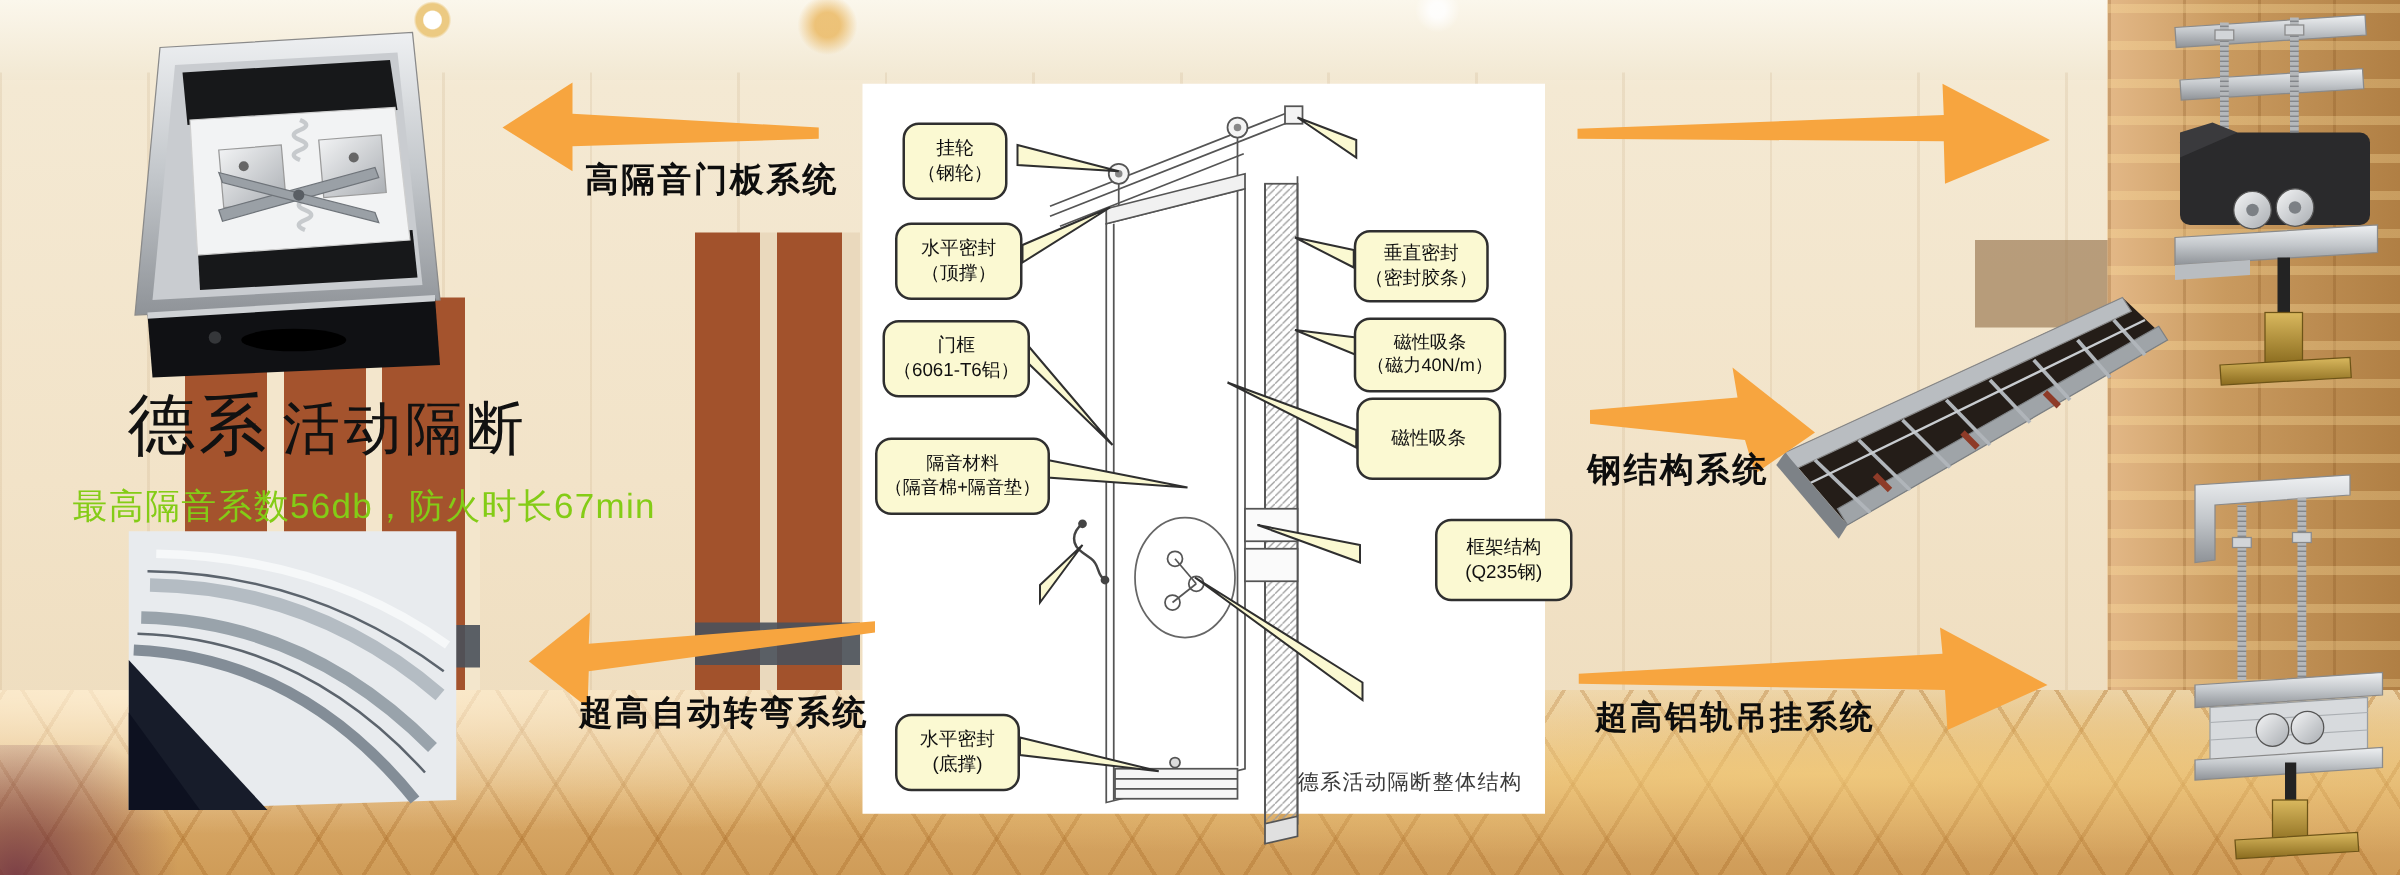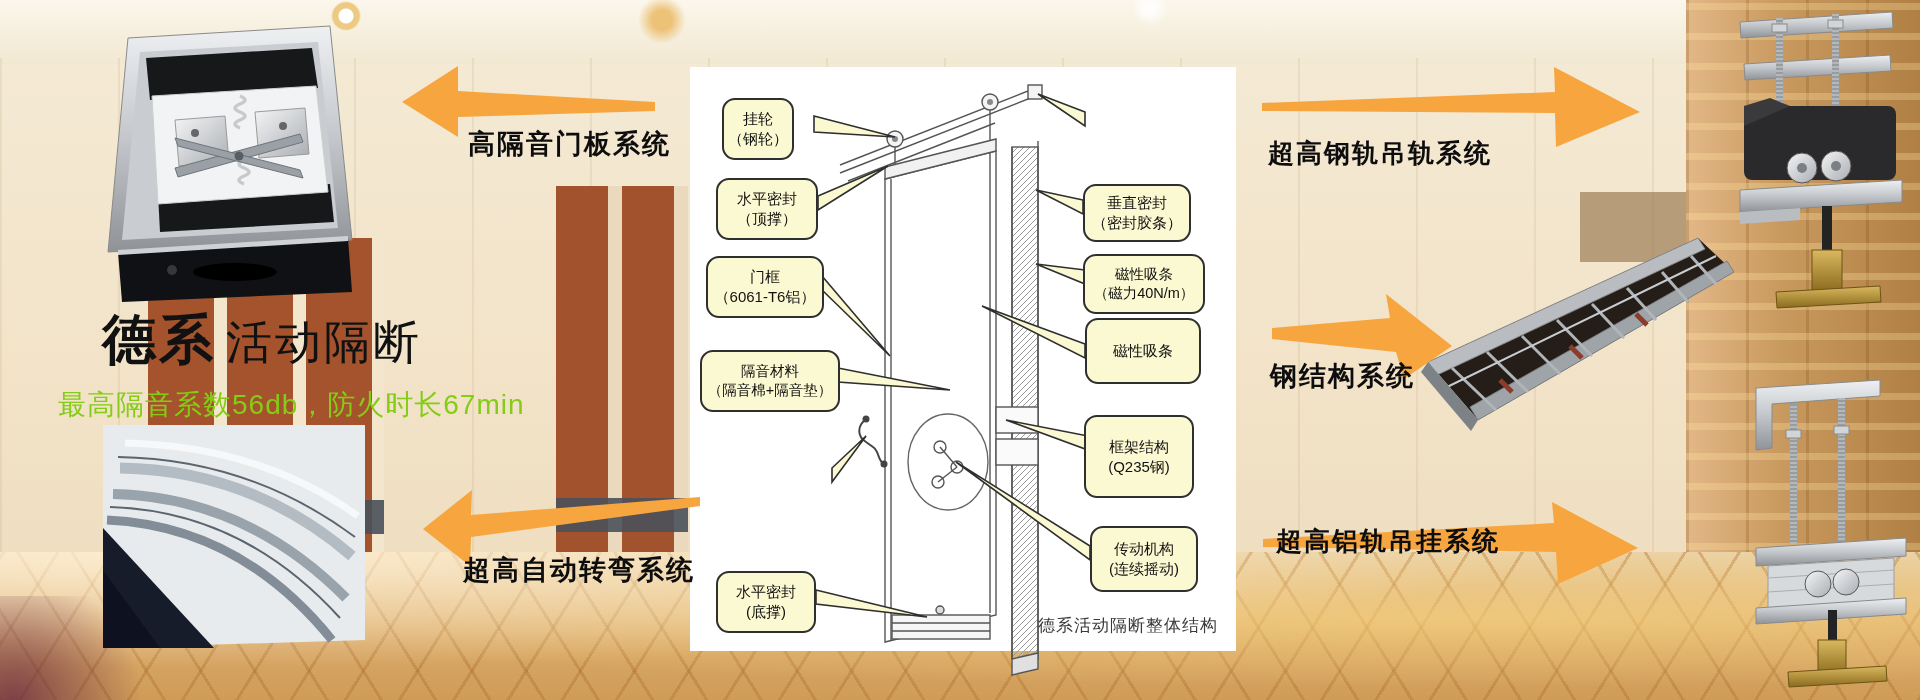--- a/index.html
+++ b/index.html
@@ -47,21 +47,21 @@
   
   svg.layer{position:absolute;left:0;top:0;z-index:5;}
   #leaders{z-index:8;}
   #drawing{z-index:7;}
   #photos{z-index:4;}
   .arrow{fill:var(--accent,#f7a53f);}
   .leader{fill:var(--callout_bg,#fbf9d2);stroke:#2f2f2f;stroke-width:1.6;}
   .feature-label{position:absolute;font-weight:800;font-size:27px;color:#0d0d0d;letter-spacing:2px;z-index:6;}
   
   .brand{left:102px;top:304px;z-index:6;white-space:nowrap;}
-  .brand .b1{font-size:54px;font-weight:700;letter-spacing:3px;}
+  .brand .b1{font-size:54px;font-weight:400;letter-spacing:3px;}
   .brand .b2{font-size:46px;font-weight:500;letter-spacing:3px;margin-left:10px;}
   .subtitle{left:58px;top:386px;font-size:28px;font-weight:500;color:#84cc16;z-index:6;white-space:nowrap;letter-spacing:1px;}
 </style>
 </head>
 <body>
 
 <div id="stage">
 
   <div class="abs bg-base"></div>
   <div class="abs ceiling"></div>
@@ -190,23 +190,22 @@
   <svg class="layer" width="1920" height="700" viewBox="0 0 1920 700">
     <polygon class="arrow" points="402,102 458,66 458,91 655,102 655,111 458,117 458,137"></polygon>
     <polygon class="arrow" points="423,529 472,490 471,515 700,497 700,506 471,537 470,566"></polygon>
     <polygon class="arrow" points="1640,112 1556,147 1555,113 1262,111 1262,103 1555,92 1554,67"></polygon>
     <polygon class="arrow" points="1452,346 1404,379 1396,352 1272,339 1272,328 1390,318 1386,294"></polygon>
     <polygon class="arrow" points="1638,548 1558,584 1556,552 1263,547 1263,539 1554,523 1552,502"></polygon>
   </svg>
 
   <div class="feature-label" style="left:468px;top:126px;">高隔音门板系统</div>
   <div class="feature-label" style="left:463px;top:552px;">超高自动转弯系统</div>
-  <div class="feature-label" style="left:1268px;top:136px;font-size:26px;">超高钢轨吊轨系统</div>
   <div class="feature-label" style="left:1270px;top:358px;">钢结构系统</div>
-  <div class="feature-label" style="left:1276px;top:524px;font-size:26px;">超高铝轨吊挂系统</div>
+  <div class="feature-label" style="left:1276px;top:556px;font-size:26px;">超高铝轨吊挂系统</div>
 
   <div class="abs brand">
     <span class="b1">德系</span><span class="b2">活动隔断</span>
   </div>
   <div class="abs subtitle">最高隔音系数56db，防火时长67min</div>
 
   <div class="abs panel"></div>
 
   <svg id="drawing" class="layer" width="1920" height="700" viewBox="0 0 1920 700">
     <defs>
@@ -268,36 +267,34 @@
     <polygon class="leader" points="832,468 866,436 832,482"></polygon>
     <polygon class="leader" points="816,590 927,617 816,604"></polygon>
     <polygon class="leader" points="1085,112 1038,94 1085,126"></polygon>
     <polygon class="leader" points="1083,200 1036,190 1083,214"></polygon>
     <polygon class="leader" points="1085,270 1036,264 1085,284"></polygon>
     <polygon class="leader" points="1085,344 982,306 1085,358"></polygon>
     <polygon class="leader" points="1088,436 1006,420 1088,450"></polygon>
     <polygon class="leader" points="1090,546 956,462 1090,560"></polygon>
   </svg>
 
-  <div class="co" style="left:722px;top:98px;width:72px;height:62px;">挂轮
+  <div class="co" style="left:722px;top:98px;width:84px;height:62px;">挂轮
 （钢轮）</div>
   <div class="co" style="left:716px;top:178px;width:102px;height:62px;">水平密封
 （顶撑）</div>
   <div class="co" style="left:706px;top:256px;width:118px;height:62px;">门框
 （6061-T6铝）</div>
   <div class="co" style="left:700px;top:350px;width:140px;height:62px;font-size:14.5px;">隔音材料
 （隔音棉+隔音垫）</div>
   <div class="co" style="left:716px;top:571px;width:100px;height:62px;">水平密封
 (底撑)</div>
 
   <div class="co" style="left:1083px;top:184px;width:108px;height:58px;">垂直密封
 （密封胶条）</div>
   <div class="co" style="left:1083px;top:254px;width:122px;height:60px;font-size:14.5px;">磁性吸条
 （磁力40N/m）</div>
   <div class="co" style="left:1085px;top:318px;width:116px;height:66px;">磁性吸条</div>
-  <div class="co" style="left:1084px;top:415px;width:110px;height:83px;">框架结构
+  <div class="co" style="left:1148px;top:415px;width:110px;height:66px;">框架结构
 (Q235钢)</div>
-  <div class="co" style="left:1090px;top:526px;width:108px;height:66px;">传动机构
-(连续摇动)</div>
 
   <div class="abs caption">德系活动隔断整体结构</div>
 
 </div>
 
 </body></html>

